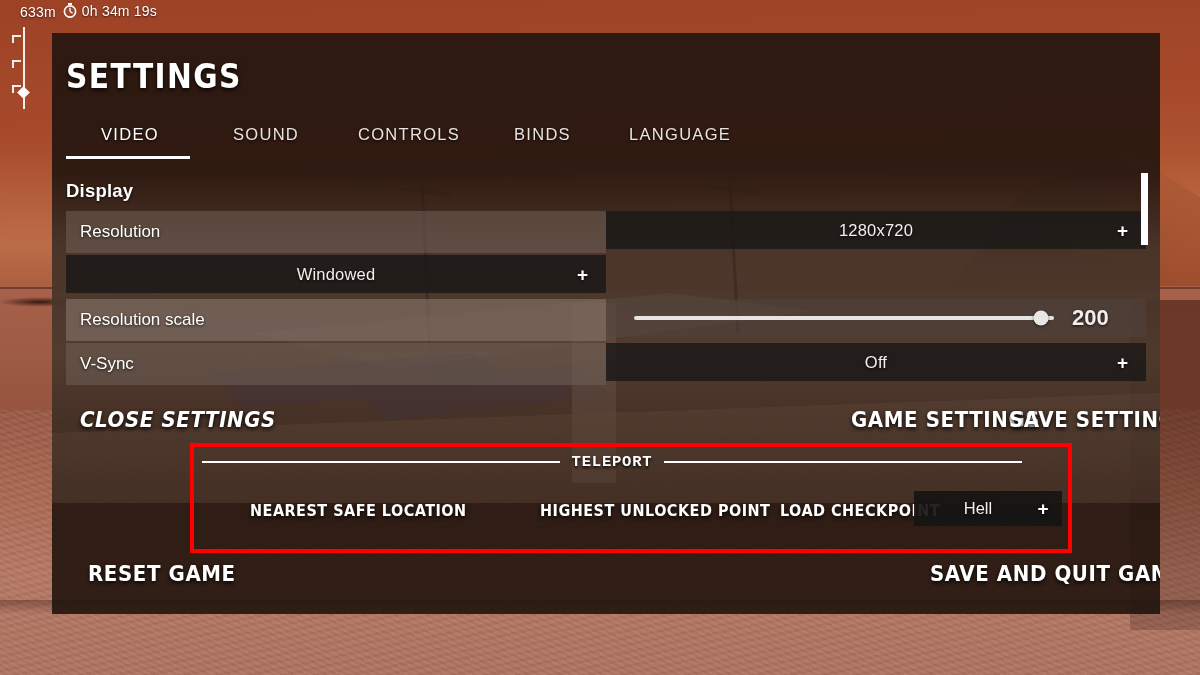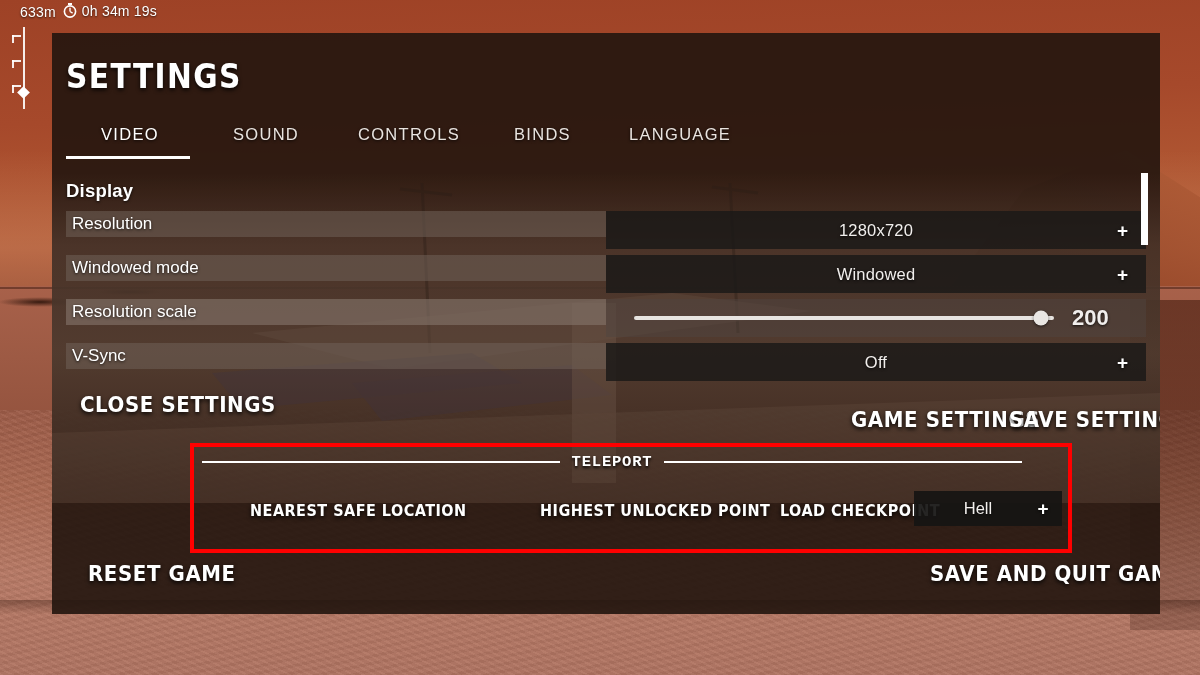--- a/index.html
+++ b/index.html
@@ -185,23 +185,23 @@
   }
 
   .rows { position: absolute; left: 14px; top: 178px; width: 1080px; }
   .srow {
     position: relative;
     height: 38px;
     margin-bottom: 6px;
     display: flex;
   }
   .srow-label {
-    width: 540px; height: 26px;
+    width: 540px; height: 42px;
     display: flex; align-items: center;
-    padding-left: 6px;
+    padding-left: 14px;
     color: #ffffff;
     font-size: 17px;
     background: rgba(112, 97, 88, 0.55);
     text-shadow: 0 1px 3px rgba(0,0,0,.75);
   }
   .srow.selected .srow-label { background: rgba(132, 117, 106, 0.62); }
 
   .srow-value {
     position: relative;
     width: 540px; height: 38px;
@@ -272,21 +272,21 @@
   
   .cond {
     font-family: "Liberation Sans Narrow", "DejaVu Sans Condensed", "Liberation Sans", sans-serif;
     font-weight: bold;
     letter-spacing: .6px;
     text-shadow: 0 2px 4px rgba(0,0,0,.9);
     color: #fff;
     white-space: nowrap;
     cursor: pointer;
   }
-  .act-close  { position: absolute; left: 28px;  top: 359px; font-size: 22px; }
+  .act-close  { position: absolute; left: 28px;  top: 374px; font-size: 22px; font-style: italic; }
   .act-reset-settings { position: absolute; left: 799px; top: 374px; font-size: 22px; }
   .act-save-settings  { position: absolute; left: 957px; top: 374px; font-size: 22px; }
   .act-reset-game { position: absolute; left: 36px;  top: 528px; font-size: 22px; }
   .act-save-quit  { position: absolute; left: 878px; top: 528px; font-size: 22px; }
 
   
   .teleport {
     position: absolute; left: 150px; top: 420px;
     width: 820px; height: 104px;
   }
@@ -427,21 +427,20 @@
 
       <div class="srow">
         <div class="srow-label">Resolution</div>
         <div class="srow-value">
           <span class="value-text">1280x720</span>
           <span class="plus-btn">+</span>
         </div>
       </div>
 
       <div class="srow">
-        <div class="srow-label">Windowed mode</div>
         <div class="srow-value">
           <span class="value-text">Windowed</span>
           <span class="plus-btn">+</span>
         </div>
       </div>
 
       <div class="srow selected">
         <div class="srow-label">Resolution scale</div>
         <div class="srow-value">
           <div class="slider-wrap">

